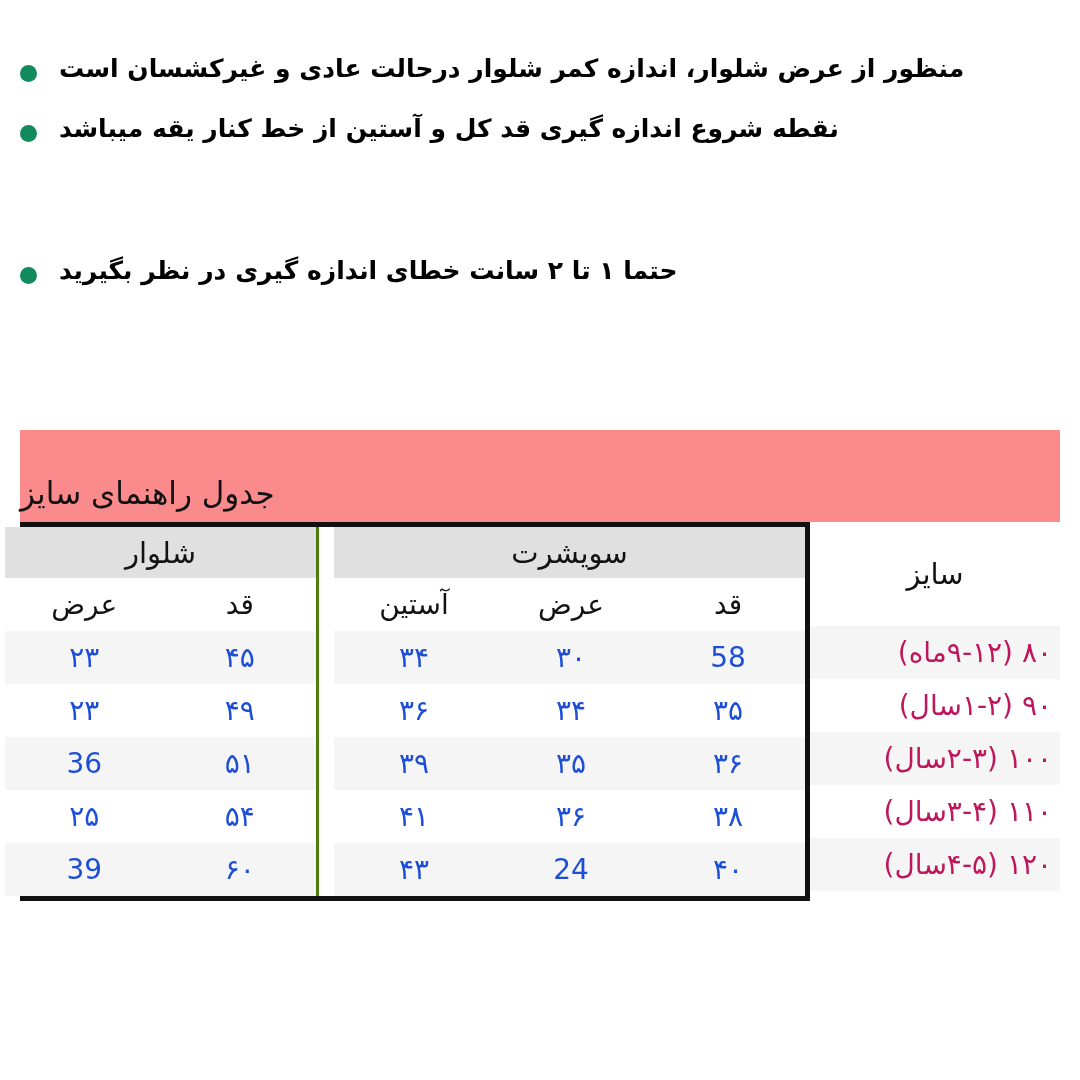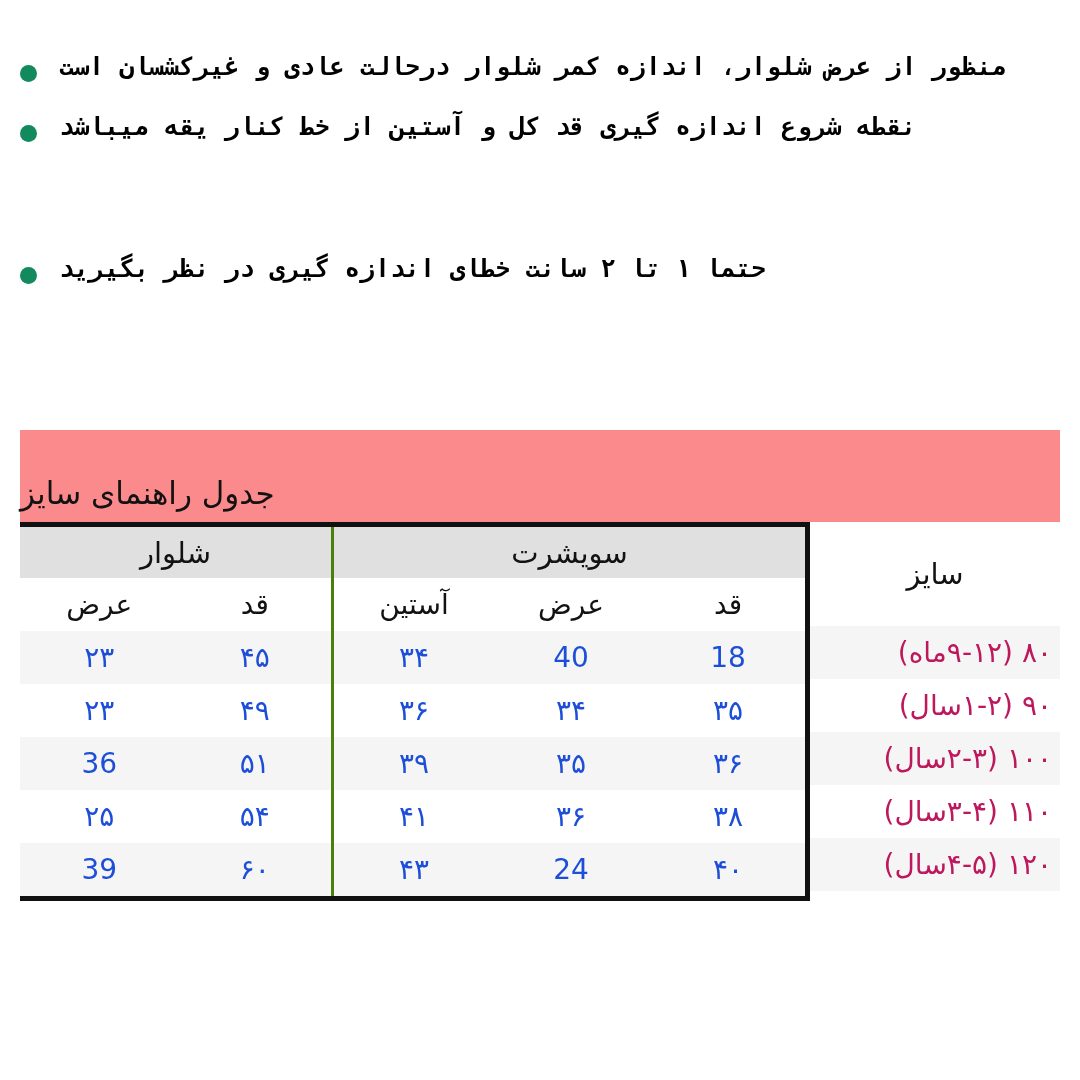--- a/index.html
+++ b/index.html
@@ -34,21 +34,20 @@
   }
   .note-text {
     font-size: 25px;
     font-weight: bold;
     color: #000000;
     line-height: 1.35;
     text-align: right;
     direction: rtl;
     letter-spacing: -0.4px;
     white-space: nowrap;
-    font-family: Liberation Mono, monospace;
   }
   .bullet-dot {
     width: 17px;
     height: 17px;
     border-radius: 50%;
     background: #128a5e;
     margin-right: 22px;
     margin-left: 0;
     margin-top: 13px;
     flex: 0 0 auto;
@@ -122,21 +121,21 @@
     border-bottom: 5px solid #111111;
     border-right: 5px solid #111111;
     box-sizing: border-box;
     display: flex;
     flex-direction: row;
   }
   .group {
     display: flex;
     flex-direction: column;
   }
-  .group.sweatshirt { width: 471px; flex: 0 0 471px; }
+  .group.sweatshirt { width: 471px; flex: 0 0 471px; padding-left: 15px; }
   .group.pants {
     width: 314px;
     flex: 0 0 314px;
     border-right: 3px solid #4d7c0f;
     box-sizing: border-box;
   }
   .group-head {
     height: 51px;
     background: #e0e0e0;
     display: flex;
@@ -231,22 +230,22 @@
 
       <div class="group sweatshirt">
         <div class="group-head">سویشرت</div>
         <div class="sub-head">
           <div class="cell">قد</div>
           <div class="cell">عرض</div>
           <div class="cell">آستین</div>
         </div>
         <div class="body-rows">
           <div class="row odd">
-            <div class="cell">18</div>
-            <div class="cell">40</div>
+            <div class="cell">58</div>
+            <div class="cell">۳۰</div>
             <div class="cell">۳۴</div>
           </div>
           <div class="row even">
             <div class="cell">۳۵</div>
             <div class="cell">۳۴</div>
             <div class="cell">۳۶</div>
           </div>
           <div class="row odd">
             <div class="cell">۳۶</div>
             <div class="cell">۳۵</div>

